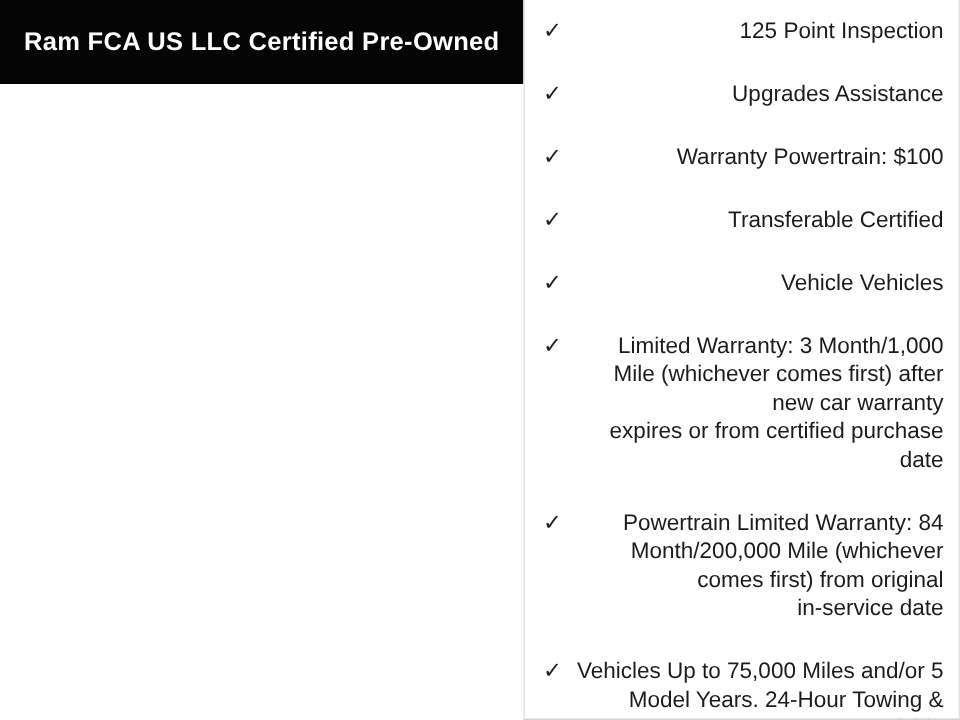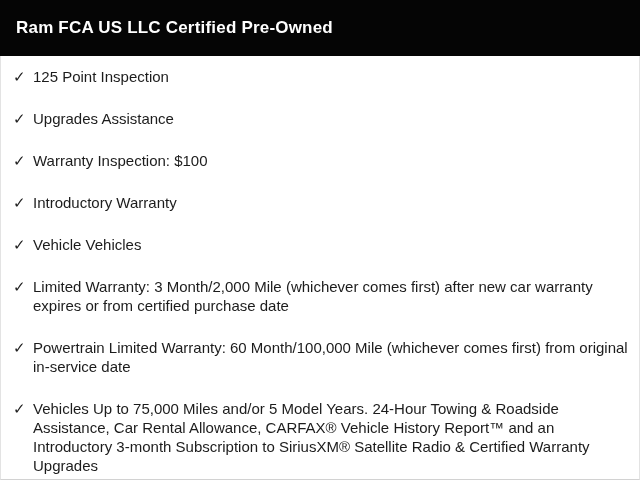--- a/index.html
+++ b/index.html
@@ -6,21 +6,21 @@
     margin: 0;
     padding: 0;
     background: #ffffff;
     font-family: "Liberation Sans", sans-serif;
   }
   .card {
     width: 640px;
     height: 480px;
     box-sizing: border-box;
     display: flex;
-    flex-direction: column;
+    flex-direction: row;
     background: #ffffff;
   }
   .cpo-header {
     flex: 0 0 56px;
     height: 56px;
     background: #050505;
     display: flex;
     align-items: center;
     padding: 0 16px;
     box-sizing: border-box;
@@ -59,20 +59,21 @@
     flex: 0 0 20px;
     width: 20px;
     color: #222222;
     font-size: 15px;
     line-height: 19px;
   }
   .item-text {
     flex: 1 1 auto;
     white-space: pre-line;
     color: #1c1c1c;
+    text-align: right;
   }
 </style>
 </head>
 <body>
 
 <div class="card">
   <div class="cpo-header">
     <span class="cpo-header-title">Ram FCA US LLC Certified Pre-Owned</span>
   </div>
   <div class="cpo-body">
@@ -82,42 +83,42 @@
     <span class="item-text">125 Point Inspection</span>
   </li>
 
   <li class="cpo-item">
     <span class="check">✓</span>
     <span class="item-text">Upgrades Assistance</span>
   </li>
 
   <li class="cpo-item">
     <span class="check">✓</span>
-    <span class="item-text">Warranty Inspection: $100</span>
+    <span class="item-text">Warranty Powertrain: $100</span>
   </li>
 
   <li class="cpo-item">
     <span class="check">✓</span>
-    <span class="item-text">Introductory Warranty</span>
+    <span class="item-text">Transferable Certified</span>
   </li>
 
   <li class="cpo-item">
     <span class="check">✓</span>
     <span class="item-text">Vehicle Vehicles</span>
   </li>
 
   <li class="cpo-item">
     <span class="check">✓</span>
-    <span class="item-text">Limited Warranty: 3 Month/2,000 Mile (whichever comes first) after new car warranty
+    <span class="item-text">Limited Warranty: 3 Month/1,000 Mile (whichever comes first) after new car warranty
 expires or from certified purchase date</span>
   </li>
 
   <li class="cpo-item">
     <span class="check">✓</span>
-    <span class="item-text">Powertrain Limited Warranty: 60 Month/100,000 Mile (whichever comes first) from original
+    <span class="item-text">Powertrain Limited Warranty: 84 Month/200,000 Mile (whichever comes first) from original
 in-service date</span>
   </li>
 
   <li class="cpo-item">
     <span class="check">✓</span>
     <span class="item-text">Vehicles Up to 75,000 Miles and/or 5 Model Years. 24-Hour Towing &amp; Roadside
 Assistance, Car Rental Allowance, CARFAX® Vehicle History Report™ and an
 Introductory 3-month Subscription to SiriusXM® Satellite Radio &amp; Certified Warranty
 Upgrades</span>
   </li>

